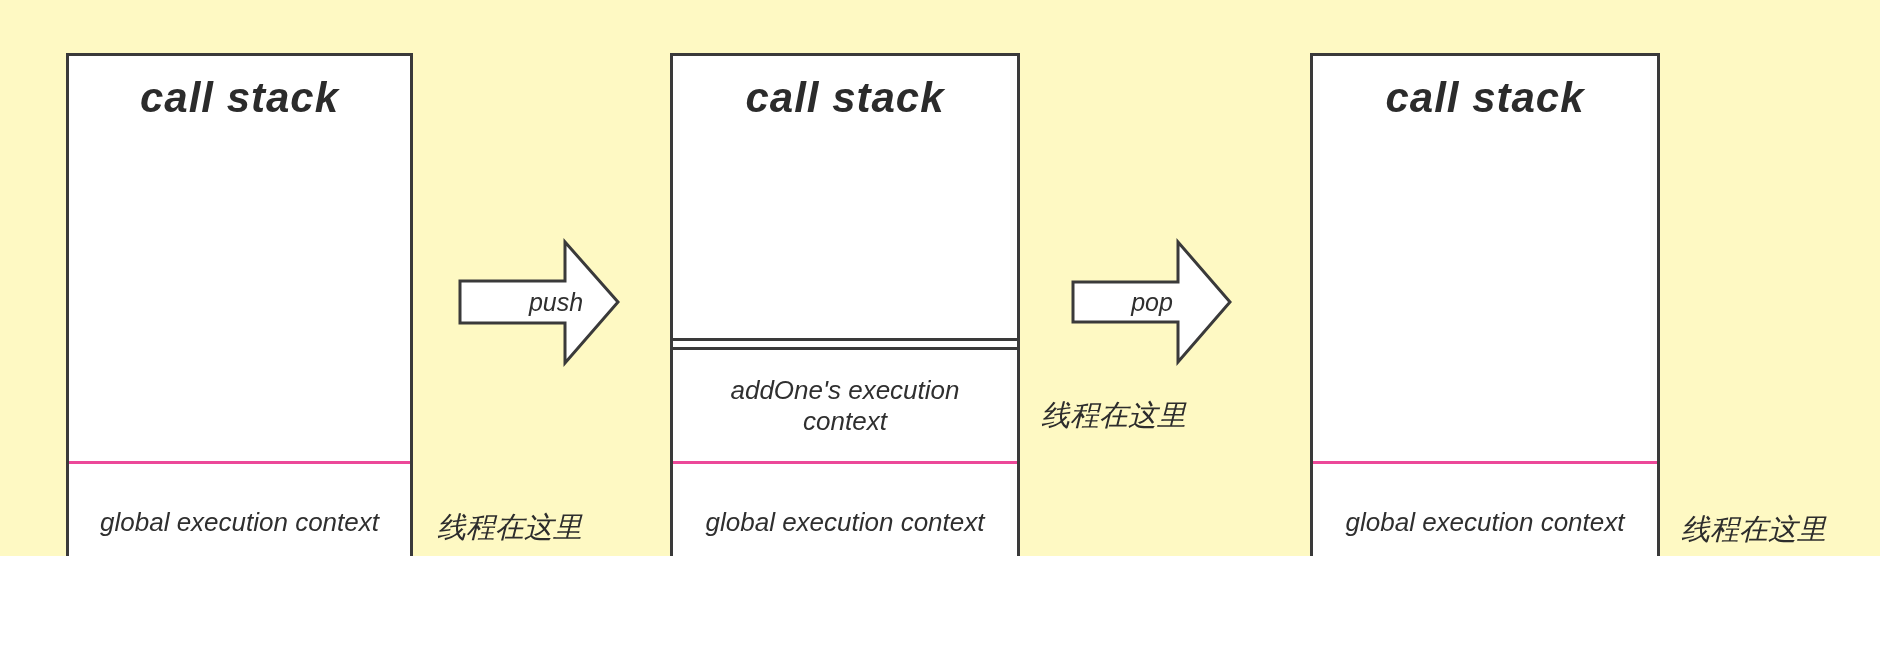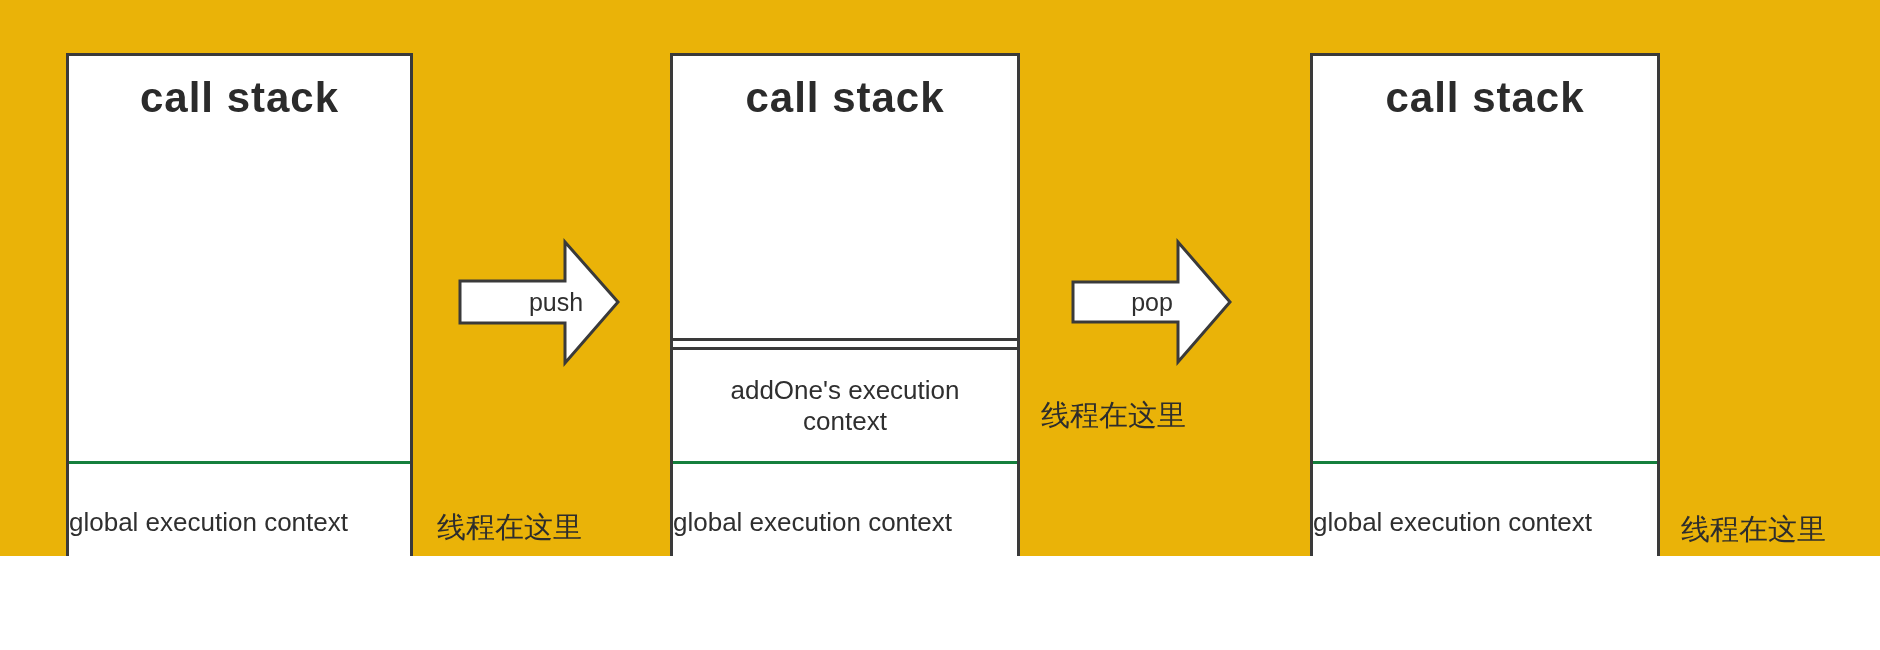--- a/index.html
+++ b/index.html
@@ -4,24 +4,25 @@
 <style>
   html, body {
     margin: 0;
     padding: 0;
     background: #ffffff;
   }
   .canvas {
     position: relative;
     width: 1880px;
     height: 556px;
-    background: #eab308;
+    background: #fef9c3;
     font-family: "Liberation Sans", sans-serif;
     color: #2f2f2f;
     overflow: hidden;
+    font-style: italic;
   }
   .stack {
     position: absolute;
     top: 53px;
     height: 531px;
     border: 3px solid #3a3a3a;
     box-sizing: border-box;
     background: #ffffff;
   }
   .stack-1 { left: 66px;   width: 347px; }
@@ -40,29 +41,30 @@
     color: #2b2b2b;
   }
 
   .frame {
     position: absolute;
     left: 0;
     right: 0;
     box-sizing: border-box;
     display: flex;
     align-items: center;
+    justify-content: center;
     text-align: center;
     font-size: 26px;
     color: #2f2f2f;
     background: #ffffff;
   }
   .frame-global {
     bottom: 0;
     height: 120px;
-    border-top: 3px solid #15803d;
+    border-top: 3px solid #ec4899;
   }
   .frame-addone {
     left: -3px;
     right: -3px;
     bottom: 120px;
     height: 114px;
     border: 3px solid #3a3a3a;
     border-bottom: none;
     line-height: 31px;
     padding: 0 38px;

